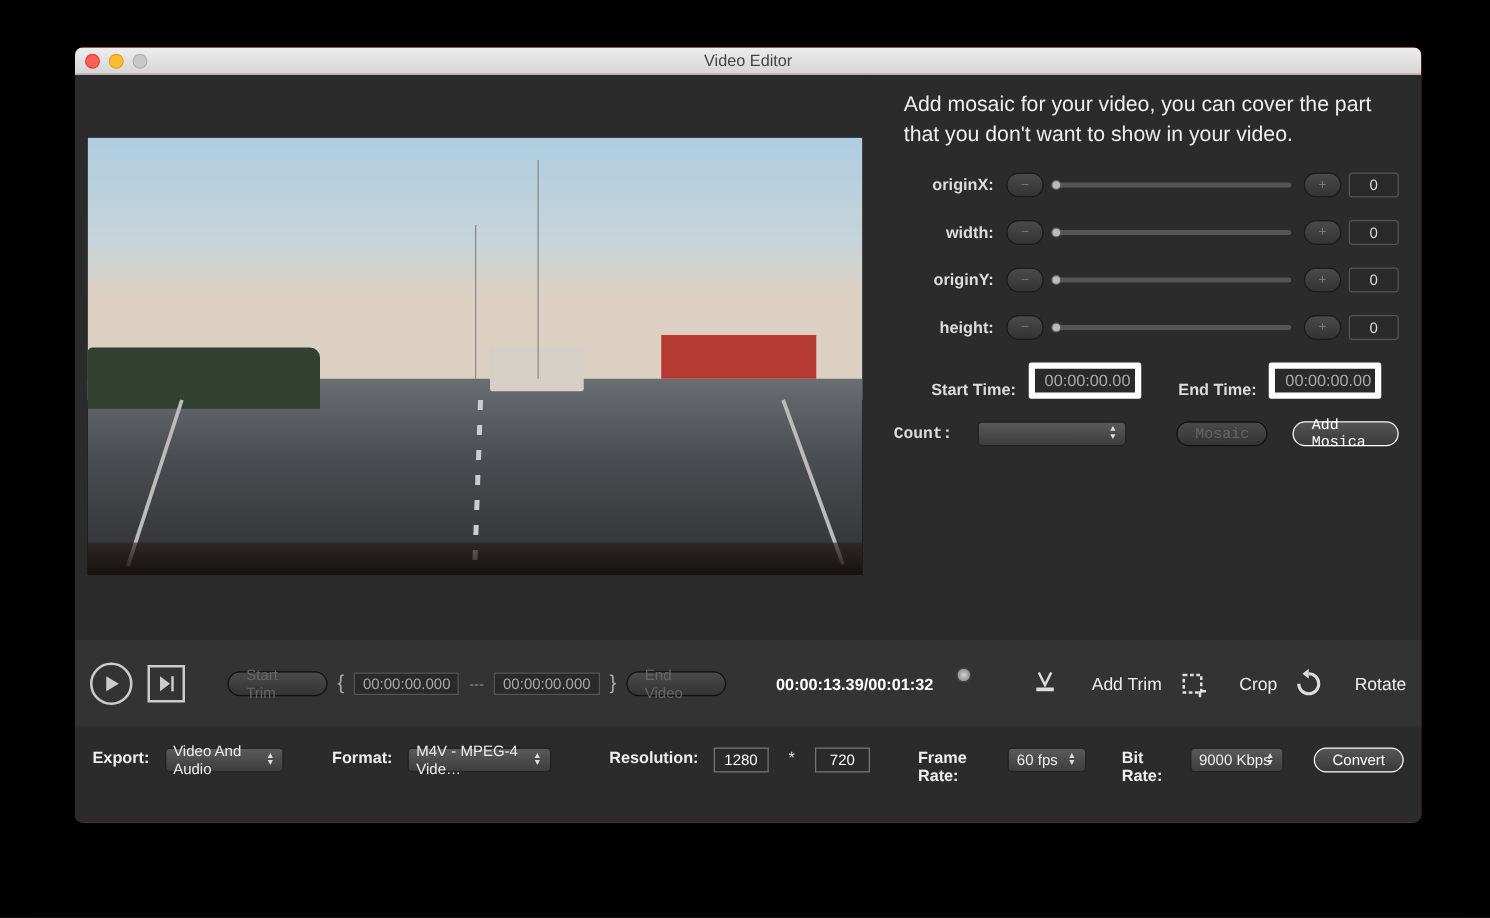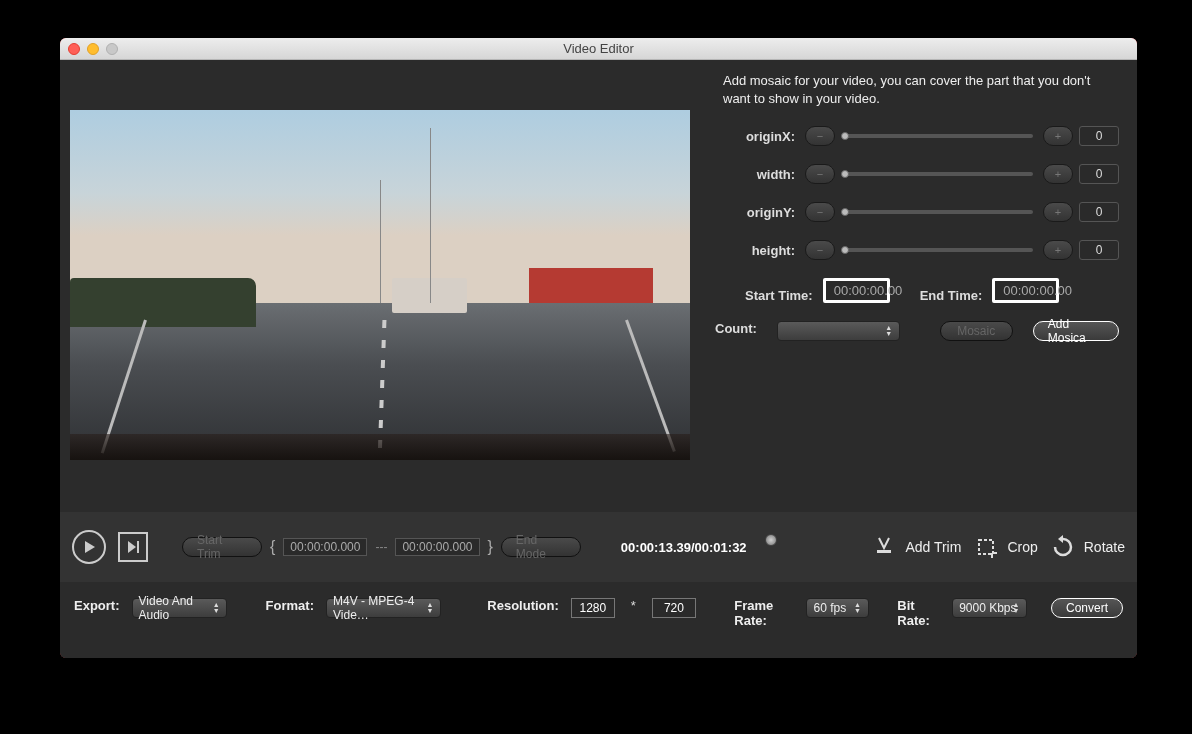--- a/index.html
+++ b/index.html
@@ -77,21 +77,21 @@
     background:#bbb; transform:rotate(-20deg); transform-origin:top;}
   .dash-top { position:absolute; bottom:0; left:0; right:0; height:26px;
     background:linear-gradient(rgba(40,30,26,0.6), rgba(20,15,12,0.9));}
 
   .right-panel {
     position:absolute; right:0; top:0; width:440px; height:450px;
     padding:12px 18px 8px 18px;
     background:#2b2b2b;
   }
   .panel-title { font-size:18px; font-weight:bold; color:#fff; margin-bottom:6px;}
-  .panel-desc { font-size:13px; color:#eee; line-height:1.4; margin-bottom:18px; padding-left:8px;}
+  .panel-desc { font-size:17px; color:#eee; line-height:1.4; margin-bottom:18px; padding-left:8px;}
   .row { display:flex; align-items:center; margin-bottom:18px; font-size:13px; }
   .row .lbl { width:90px; text-align:right; padding-right:10px; color:#ddd; font-weight:bold;}
   .select {
     background:linear-gradient(#5a5a5a,#3d3d3d);
     border:1px solid #222; border-radius:4px;
     height:20px; color:#888; font-size:12px;
     display:flex; align-items:center; padding:0 6px;
     position:relative; min-width:0;
   }
   .select .arrows {
@@ -117,25 +117,25 @@
     background:#bbb; border:1px solid #666;
   }
   .num-box {
     width:40px; height:20px; border:1px solid #555; border-radius:3px;
     background:#2a2a2a; text-align:center; line-height:19px;
     color:#ddd; font-size:12px; margin-left:6px;
   }
   .time-row { display:flex; align-items:flex-end; gap:10px; margin-top:6px; margin-bottom:18px;}
   .time-row .tlbl { color:#ddd; font-weight:bold; font-size:13px;}
   .time-box {
-    border:3px solid #ffffff; background:#2a2a2a; color:#aaa;
+    border:5px solid #ffffff; background:#2a2a2a; color:#aaa;
     padding:2px 8px; font-size:13px; border-radius:2px;
-    width:67px; text-align:center;
-  }
-  .bottom-row { display:flex; gap:20px;}
+    width:90px; text-align:center;
+  }
+  .bottom-row { display:flex; align-items:center; gap:20px;font-family:Liberation Mono, monospace;}
   .pill-btn {
     height:20px; padding:0 14px; border-radius:10px;
     background:linear-gradient(#4a4a4a,#333);
     border:1px solid #111; color:#bbb; font-size:12px;
     display:flex; align-items:center; justify-content:center;
     cursor:pointer;
   }
   .pill-btn.disabled { color:#666; }
   .pill-btn.primary {
     background:linear-gradient(#555,#3a3a3a);
@@ -166,21 +166,21 @@
   .time-readout { color:#fff; font-weight:bold; font-size:13px; margin-left:auto; margin-right:20px;padding-left:32px;}
   .prog-track {
     height:6px; background:#666; border-radius:3px; position:relative; margin:0 4px;
   }
   .prog-knob {
     position:absolute; left:14.7%; top:50%; transform:translate(-50%,-50%);
     width:12px; height:12px; border-radius:50%;
     background: radial-gradient(#d0d0d0,#777);
     border:1px solid #444;
   }
-  .tool-btn { display:flex; align-items:center; gap:8px; color:#eee; font-size:14px; cursor:pointer;}
+  .tool-btn { display:flex; align-items:center; gap:24px; color:#eee; font-size:14px; cursor:pointer;}
   .tool-icon { width:26px; height:26px; display:flex; align-items:center; justify-content:center; color:#ddd;}
 
   
   .exportbar {
     position:absolute; left:0; right:0; bottom:0; height:60px;
     background:#2b2b2b; display:flex; align-items:flex-start;
     padding:0 14px; gap:12px; font-size:13px;
   }
   .exportbar .elbl { font-weight:bold; color:#eee;}
   .res-in {
@@ -300,21 +300,21 @@
           </svg>
       </div>
       <div class="trim-area">
         <div class="trim-controls" style="padding-left:22px;">
           <div class="pill-btn disabled" style="width:80px;">Start Trim</div>
           <span class="brace">{</span>
           <span class="tc-box">00:00:00.000</span>
           <span class="dashdash">---</span>
           <span class="tc-box">00:00:00.000</span>
           <span class="brace">}</span>
-          <div class="pill-btn disabled" style="width:80px;">End Mode</div>
+          <div class="pill-btn disabled" style="width:80px;">End Video</div>
           <span class="time-readout">00:00:13.39/00:01:32</span>
         </div>
         <div class="prog-track">
           <div class="prog-knob"></div>
         </div>
       </div>
       <div class="tool-btn">
         <span class="tool-icon">
           <svg width="22" height="22" viewBox="0 0 22 22">
               <path d="M6 2 L11 12 L16 2" stroke="#ddd" stroke-width="2" fill="none"></path>

